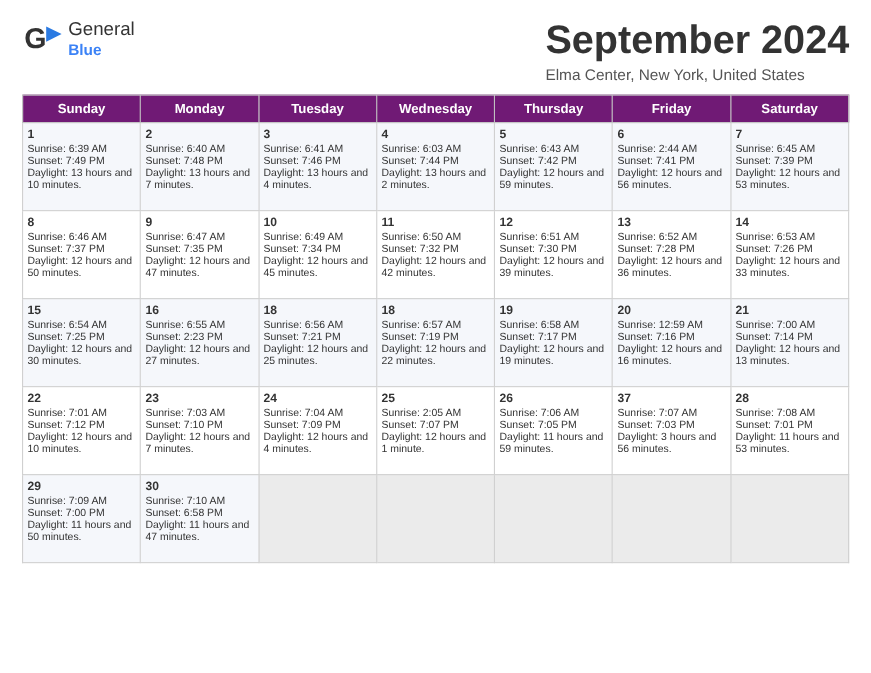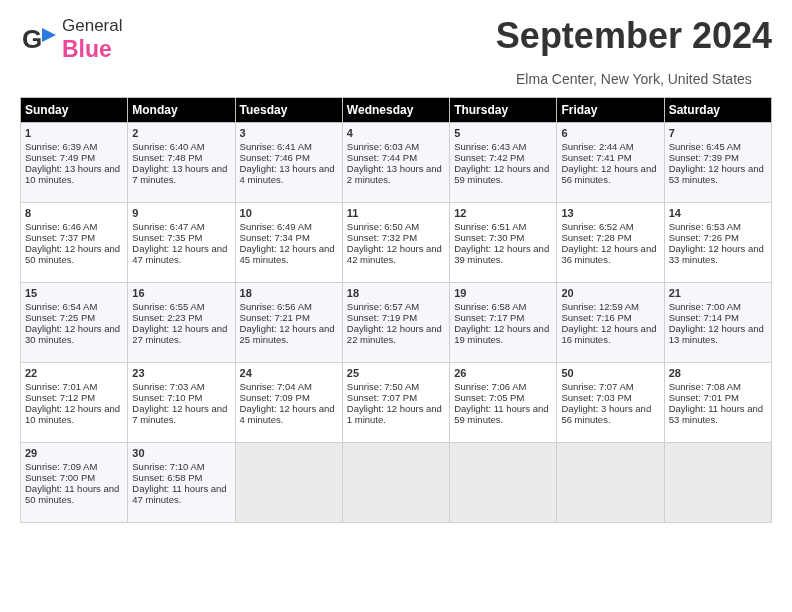--- a/index.html
+++ b/index.html
@@ -19,45 +19,45 @@
       align-items: flex-start;
       justify-content: space-between;
       margin-bottom: 10px;
     }
     .logo {
       display: flex;
       flex-direction: column;
       align-items: flex-start;
     }
     .title-block {
-      text-align: center;
+      text-align: left;
     }
     .month-title {
       font-size: 36px;
       font-weight: bold;
       color: #333;
       line-height: 1.1;
     }
     .location {
       font-size: 14px;
       color: #555;
-      margin-top: 15px;
+      margin-top: 4px;
     }
     table {
       width: 100%;
       border-collapse: collapse;
       table-layout: fixed;
     }
     thead tr th {
-      background-color: #000000;
+      background-color: #701a75;
       color: #fff;
       font-size: 12px;
       font-weight: bold;
       padding: 5px 4px;
-      text-align: left;
+      text-align: center;
       border: 1px solid #c0c0c0;
     }
     tbody tr td {
       border: 1px solid #d0d0d0;
       vertical-align: top;
       padding: 4px 4px;
       font-size: 9.5px;
       color: #333;
       height: 80px;
     }
@@ -87,21 +87,21 @@
         <div style="position:relative;width:38px;height:38px;">
           
           <svg width="38" height="38" viewBox="0 0 38 38">
             <text x="2" y="28" font-size="26" font-weight="bold" fill="#333" font-family="Arial">G</text>
 
             <polygon points="22,8 36,15 22,22" fill="#2a7ae2"></polygon>
           </svg>
         </div>
         <div>
           <div style="font-size:17px;font-weight:normal;color:#333;line-height:1.15;">General</div>
-          <div style="font-size:23px;font-weight:bold;color:#ec4899;line-height:1.15;">Blue</div>
+          <div style="font-size:14px;font-weight:bold;color:#3b82f6;line-height:1.15;">Blue</div>
         </div>
       </div>
     </div>
     <div class="title-block">
       <div class="month-title">September 2024</div>
       <div class="location">Elma Center, New York, United States</div>
     </div>
   </div>
 
   <table>
@@ -263,32 +263,32 @@
             <div>Daylight: 12 hours and 7 minutes.</div>
           </td>
           <td>
             <span class="day-num">24</span>
             <div>Sunrise: 7:04 AM</div>
             <div>Sunset: 7:09 PM</div>
             <div>Daylight: 12 hours and 4 minutes.</div>
           </td>
           <td>
             <span class="day-num">25</span>
-            <div>Sunrise: 7:50 AM</div>
+            <div>Sunrise: 2:05 AM</div>
             <div>Sunset: 7:07 PM</div>
             <div>Daylight: 12 hours and 1 minute.</div>
           </td>
           <td>
             <span class="day-num">26</span>
             <div>Sunrise: 7:06 AM</div>
             <div>Sunset: 7:05 PM</div>
             <div>Daylight: 11 hours and 59 minutes.</div>
           </td>
           <td>
-            <span class="day-num">50</span>
+            <span class="day-num">37</span>
             <div>Sunrise: 7:07 AM</div>
             <div>Sunset: 7:03 PM</div>
             <div>Daylight: 3 hours and 56 minutes.</div>
           </td>
           <td>
             <span class="day-num">28</span>
             <div>Sunrise: 7:08 AM</div>
             <div>Sunset: 7:01 PM</div>
             <div>Daylight: 11 hours and 53 minutes.</div>
           </td>

